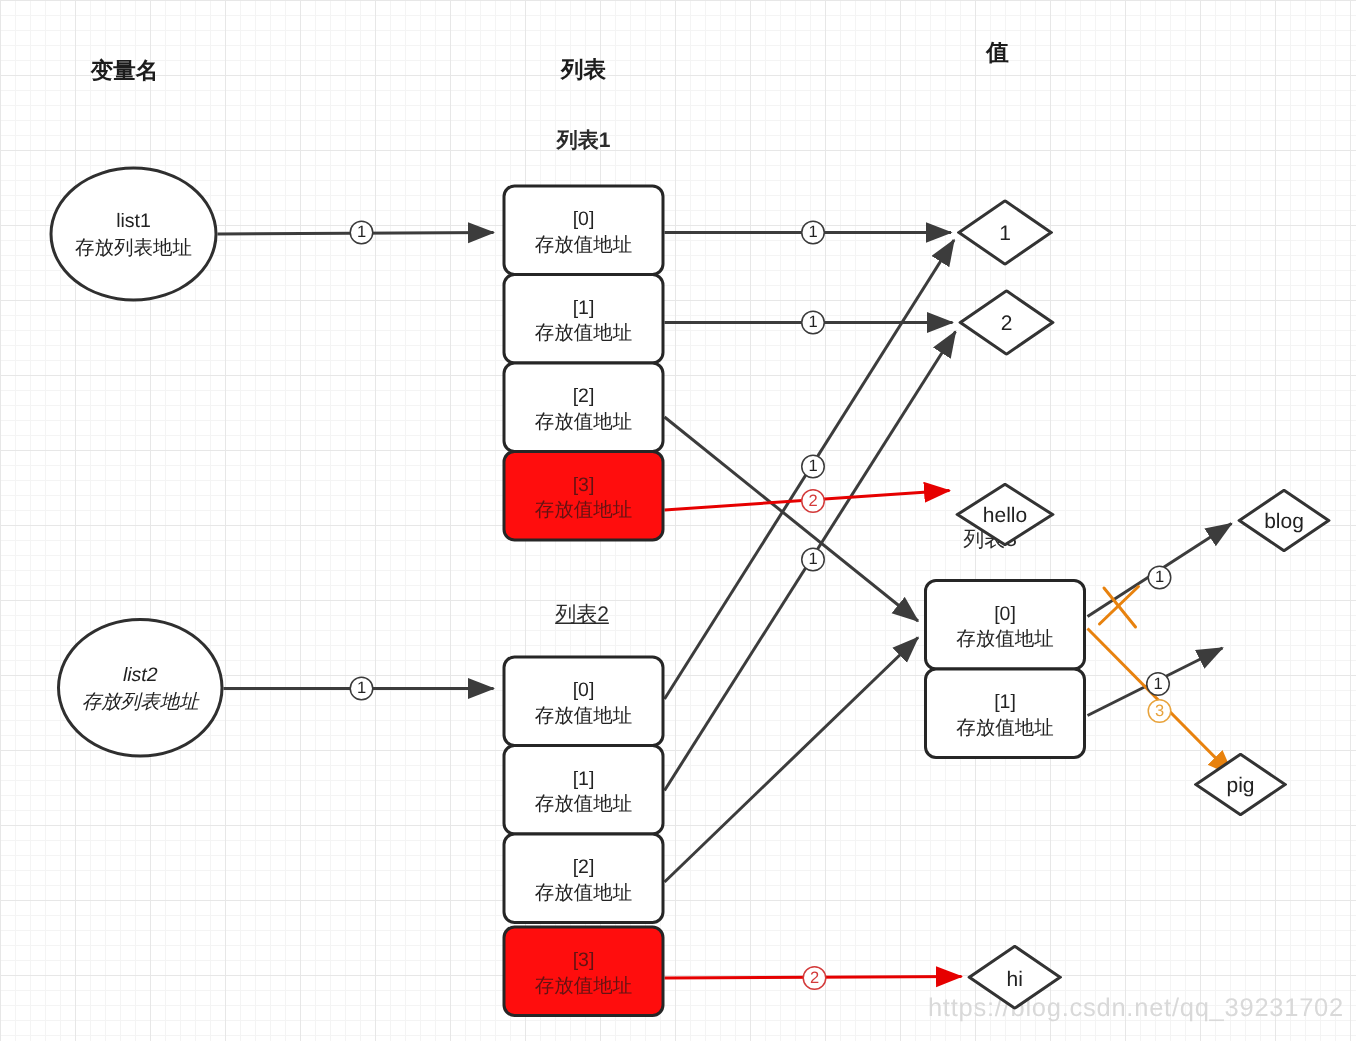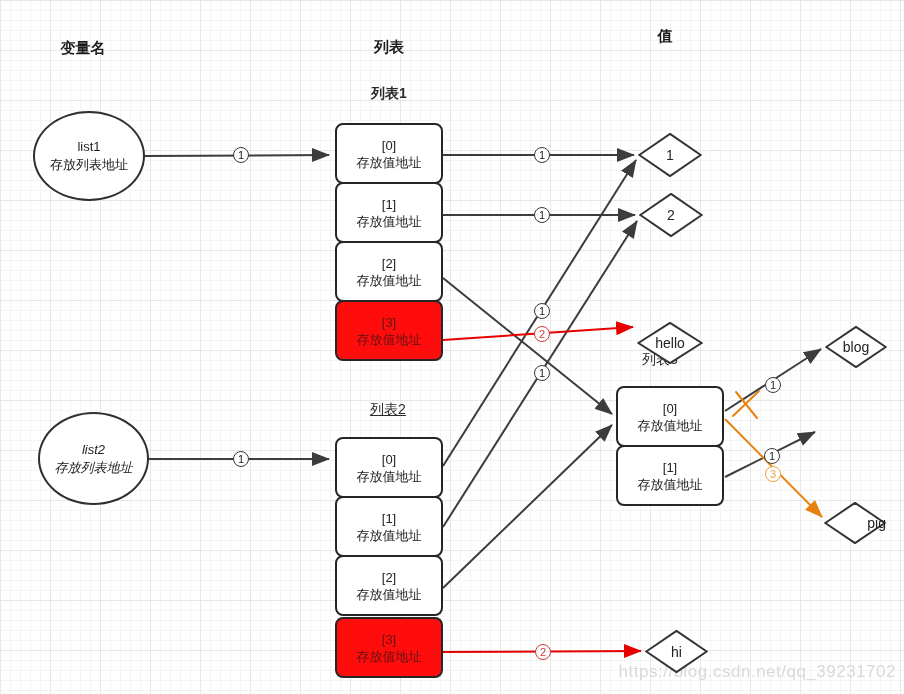--- a/index.html
+++ b/index.html
@@ -167,21 +167,21 @@
         <polygon points="50,2 98,50 50,98 2,50"></polygon>
       </svg>
     <span>hello</span>
   </div>
   <div class="diamond" style="left:825px;top:326px;width:62px;height:42px;">
     <svg viewBox="0 0 100 100" preserveAspectRatio="none">
         <polygon points="50,2 98,50 50,98 2,50"></polygon>
       </svg>
     <span>blog</span>
   </div>
-  <div class="diamond" style="left:824px;top:502px;width:62px;height:42px;justify-content:flex-end;">
+  <div class="diamond" style="left:796px;top:502px;width:62px;height:42px;">
     <svg viewBox="0 0 100 100" preserveAspectRatio="none">
         <polygon points="50,2 98,50 50,98 2,50"></polygon>
       </svg>
     <span>pig</span>
   </div>
   <div class="diamond" style="left:645px;top:630px;width:63px;height:43px;">
     <svg viewBox="0 0 100 100" preserveAspectRatio="none">
         <polygon points="50,2 98,50 50,98 2,50"></polygon>
       </svg>
     <span>hi</span>

